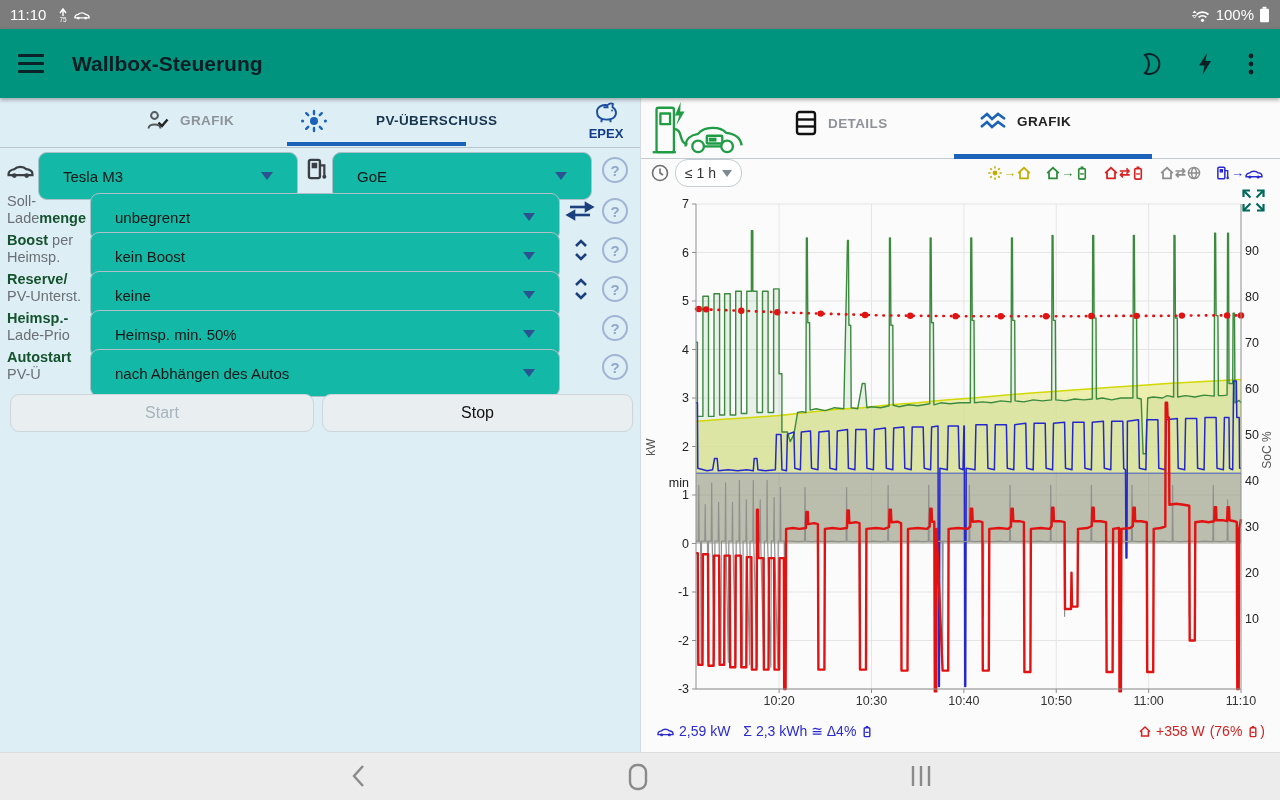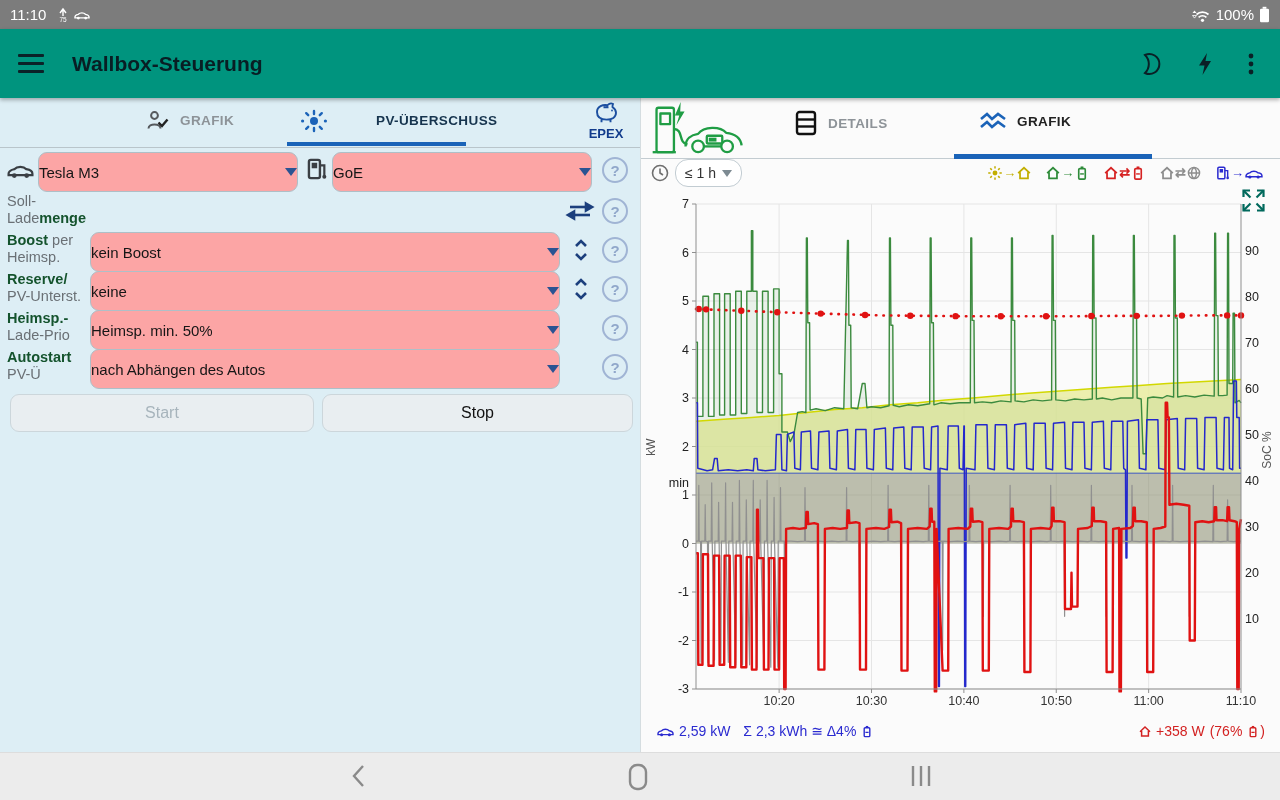--- a/index.html
+++ b/index.html
@@ -22,21 +22,21 @@
   
   .ltabs{position:absolute;left:0;top:0;width:640px;height:49px;border-bottom:1px solid #b9c5cb;}
   .ltab{position:absolute;top:0;height:45px;display:flex;align-items:center;gap:10px;cursor:pointer;}
   .ltab .lbl{font-size:13.5px;letter-spacing:.4px;font-weight:bold;}
   #tab-manuell{left:146px;} #tab-manuell .lbl{color:#8d9398;}
   #tab-pv{left:300px;} #tab-pv .lbl{color:#16344e;padding-left:38px;}
   #pv-underline{position:absolute;left:287px;top:44px;width:179px;height:4px;background:#1a63b8;}
   #epex{position:absolute;right:14px;top:2px;width:40px;text-align:center;cursor:pointer;color:#1c4fa0;}
   #epex .lbl{font-size:13px;font-weight:bold;color:#123c8c;margin-top:-2px;}
   
-  .dd{background:#fca5a5;border:1.5px solid #aebfc7;border-radius:9px;height:40px;display:flex;align-items:center;padding:0 0;box-sizing:border-box;cursor:pointer;}
+  .dd{background:#14b8a6;border:1.5px solid #aebfc7;border-radius:9px;height:48px;display:flex;align-items:center;padding:0 24px;box-sizing:border-box;cursor:pointer;}
   .dd .val{font-size:15px;color:#161616;white-space:nowrap;overflow:hidden;}
   .dd .caret{margin-left:auto;width:0;height:0;border-left:6px solid transparent;border-right:6px solid transparent;border-top:8px solid #2a5392;}
   .row1{position:absolute;left:0;top:54px;width:640px;height:38px;}
   .frow{position:absolute;left:0;width:640px;height:36px;}
   .flabel{position:absolute;left:7px;top:0;width:80px;font-size:14.5px;line-height:17px;color:#6a7075;}
   .flabel b{color:#14532d;}
   .help{width:26px;height:26px;border-radius:50%;border:2.5px solid #a0b4d4;color:#90a7ca;font-size:15px;font-weight:bold;display:flex;align-items:center;justify-content:center;box-sizing:border-box;cursor:pointer;background:transparent;}
   .btnrow{position:absolute;top:296px;left:0;width:640px;}
   .btn{position:absolute;height:38px;border-radius:9px;background:#e9eef1;border:1px solid #ccd6db;font-size:16px;display:flex;align-items:center;justify-content:center;cursor:pointer;font-family:"Liberation Sans",sans-serif;}
   #btn-start{left:10px;width:304px;color:#a7b4bc;}
@@ -217,20 +217,24 @@
       </svg>
     <div class="dd abs" style="left:332px;top:0;width:260px">
       <span class="val">GoE</span>
         <span class="caret"></span>
     </div>
     <button class="help abs" style="left:602px;top:5px">?</button>
   </div>
 
   <div class="frow" style="top:95px">
     <div class="flabel"><span>Soll-</span><br><span>Lade</span><b>menge</b></div>
+    <div class="dd abs" style="left:90px;width:470px">
+        <span class="val">unbegrenzt</span>
+        <span class="caret"></span>
+      </div>
     <svg class="abs" style="left:566px;top:6px" width="28" height="24" viewBox="0 0 28 24">
         <g stroke="#1c3f7d" stroke-width="2.6" fill="#1c3f7d">
           <line x1="4" y1="8" x2="21" y2="8"></line>
           <polygon points="20,4.5 26,8 20,11.5"></polygon>
           <line x1="7" y1="16" x2="24" y2="16"></line>
           <polygon points="8,12.5 2,16 8,19.5"></polygon>
         </g>
       </svg>
     <button class="help abs" style="left:602px;top:5px">?</button>
   </div>

